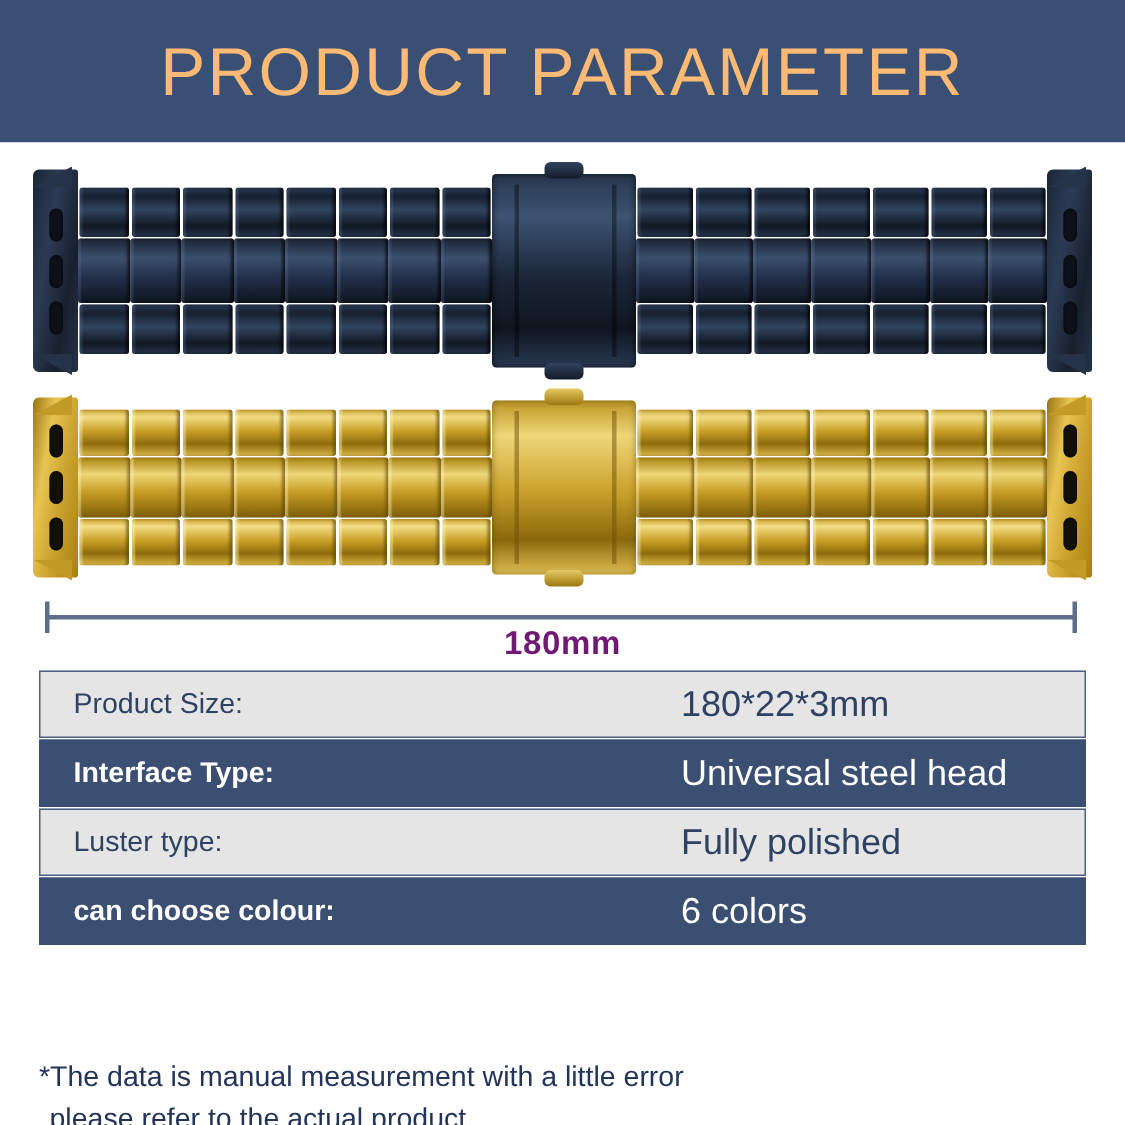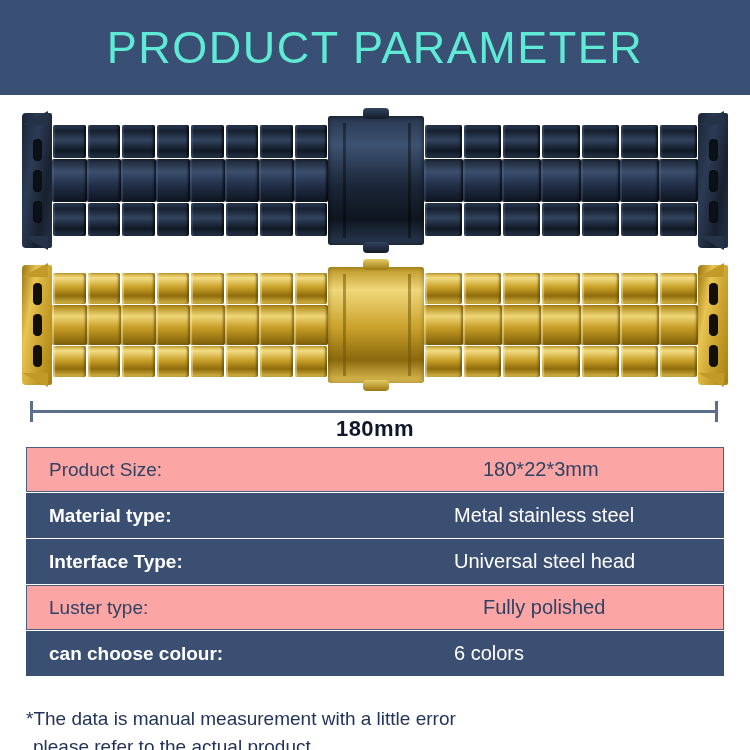--- a/index.html
+++ b/index.html
@@ -18,21 +18,21 @@
   .header-banner {
     position: absolute;
     left: 0; top: 0;
     width: 750px; height: 95px;
     background: #3a4f74;
     display: flex;
     align-items: center;
     justify-content: center;
   }
   .header-title {
-    color: #5eead4;
+    color: #fdba74;
     font-size: 45px;
     font-weight: 400;
     letter-spacing: 1.5px;
     font-family: "Liberation Sans", sans-serif;
     white-space: nowrap;
   }
 
   
   .photo-area {
     position: absolute;
@@ -183,61 +183,60 @@
     width: 3px; height: 21px;
     background: #5d6e8c;
   }
   .dim-cap.left  { left: 30px; }
   .dim-cap.right { left: 715px; }
   .dim-label {
     position: absolute;
     left: 0; top: 20px;
     width: 750px;
     text-align: center;
-    color: #0f172a;
+    color: #701a75;
     font-size: 22px;
     font-weight: 700;
     letter-spacing: .4px;
   }
 
   
   .spec-table {
     position: absolute;
     left: 26px; top: 447px;
     width: 698px;
   }
   .spec-row {
     display: flex;
     align-items: center;
     height: 45px;
     margin-bottom: 1px;
     padding: 0 0 0 22px;
   }
   .spec-row.light {
-    background: #fca5a5;
+    background: #e5e5e5;
     border: 1.5px solid #4a5f82;
     color: #2f4straight;
     color: #2e4263;
-    gap: 29px;
   }
   .spec-row.dark {
     background: #3b4f73;
     border: 1.5px solid #3b4f73;
     color: #ffffff;
   }
   .spec-label {
     flex: 0 0 405px;
     font-size: 19px;
     font-weight: 400;
     white-space: nowrap;
   }
   .spec-row.dark .spec-label { font-weight: 600; }
   .spec-value {
     flex: 1 1 auto;
-    font-size: 20px;
+    font-size: 24px;
     font-weight: 400;
     white-space: nowrap;
   }
 
   
   .footnote {
     position: absolute;
     left: 26px; top: 709px;
     width: 600px;
     color: #22345a;
@@ -464,24 +463,20 @@
     <div class="dim-label">180mm</div>
   </div>
 
   <div class="spec-table">
 
     <div class="spec-row light">
       <div class="spec-label">Product Size:</div>
       <div class="spec-value">180*22*3mm</div>
     </div>
 
-    <div class="spec-row dark">
-      <div class="spec-label">Material type:</div>
-      <div class="spec-value">Metal stainless steel</div>
-    </div>
 
 
     <div class="spec-row dark">
       <div class="spec-label">Interface Type:</div>
       <div class="spec-value">Universal steel head</div>
     </div>
 
     <div class="spec-row light">
       <div class="spec-label">Luster type:</div>
       <div class="spec-value">Fully polished</div>

